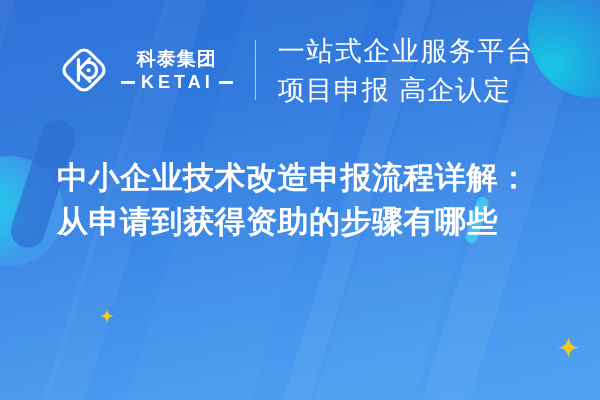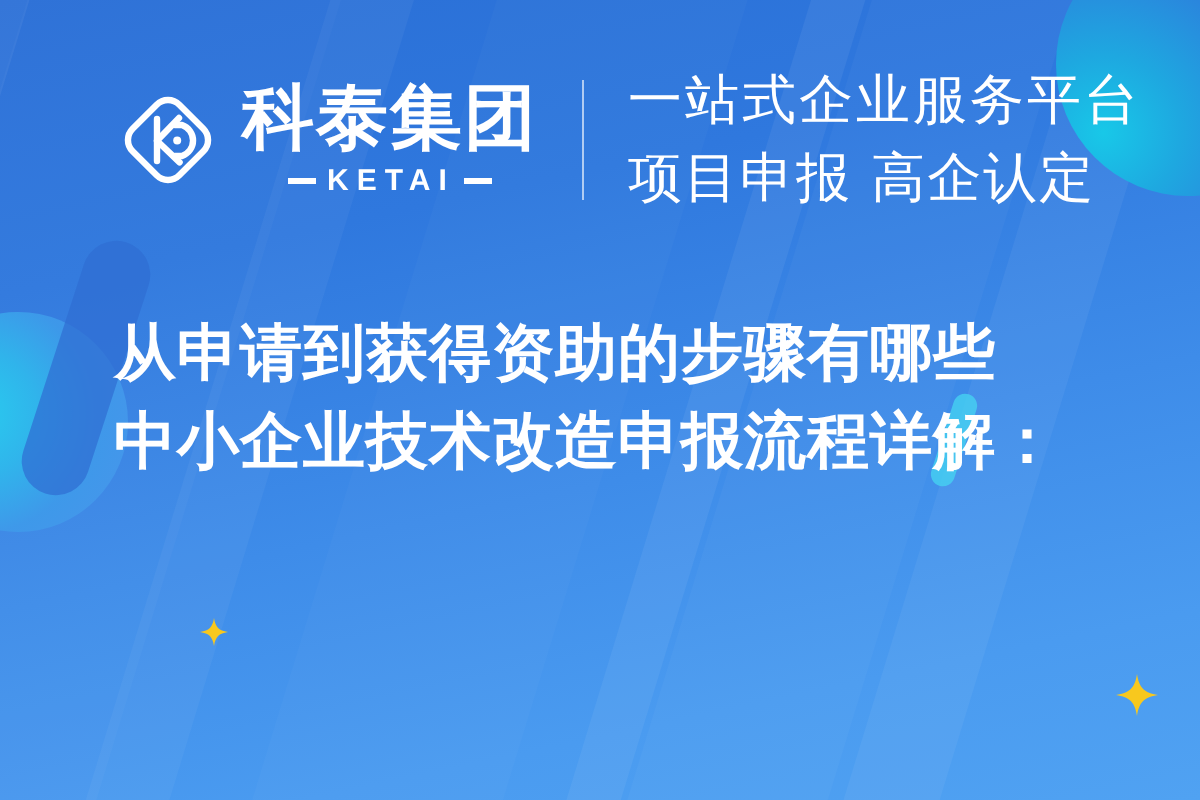--- a/index.html
+++ b/index.html
@@ -110,42 +110,42 @@
   .logo-mark { width: 52px; height: 52px; flex: 0 0 52px; }
 
   .logo-wordmark {
     margin-left: 11px;
     display: flex;
     flex-direction: column;
     align-items: center;
   }
   .logo-cn {
     color: #ffffff;
-    font-size: 36px;
+    font-size: 19px;
     font-weight: 700;
     letter-spacing: 1px;
     line-height: 1;
     white-space: nowrap;
     font-family: "DejaVu Sans", "Liberation Sans", sans-serif;
   }
   .logo-en-row {
     display: flex;
     align-items: center;
     margin-top: 5px;
     width: 100%;
     justify-content: center;
   }
   .logo-dash {
     display: block;
     width: 14px; height: 3px;
     background: #ffffff;
   }
   .logo-en {
     color: #ffffff;
-    font-size: 15px;
+    font-size: 18px;
     font-weight: 700;
     letter-spacing: 4px;
     line-height: 1;
     margin: 0 5px 0 6px;
     white-space: nowrap;
     font-family: "Liberation Sans", sans-serif;
   }
 
   .divider-v {
     width: 1px;
@@ -242,22 +242,22 @@
     <div class="divider-v"></div>
 
     <div class="slogan">
       <div class="slogan-main">一站式企业服务平台</div>
       <div class="slogan-sub">项目申报 高企认定</div>
     </div>
 
   </div>
 
   <div class="headline">
+    <div class="headline-line">中小企业技术改造申报流程详解：</div>
     <div class="headline-line">从申请到获得资助的步骤有哪些</div>
-    <div class="headline-line">中小企业技术改造申报流程详解：</div>
   </div>
 
   <svg class="sparkle" style="left:100px; top:309px;" width="14" height="14" viewBox="0 0 14 14">
     <path d="M7 0 C7.7 4.6 9.4 6.3 14 7 C9.4 7.7 7.7 9.4 7 14 C6.3 9.4 4.6 7.7 0 7 C4.6 6.3 6.3 4.6 7 0 Z" fill="#f8c81e"></path>
   </svg>
 
   <svg class="sparkle" style="left:558px; top:337px;" width="21" height="21" viewBox="0 0 21 21">
     <path d="M10.5 0 C11.55 6.9 14.1 9.45 21 10.5 C14.1 11.55 11.55 14.1 10.5 21 C9.45 14.1 6.9 11.55 0 10.5 C6.9 9.45 9.45 6.9 10.5 0 Z" fill="#f8c81e"></path>
   </svg>
 

